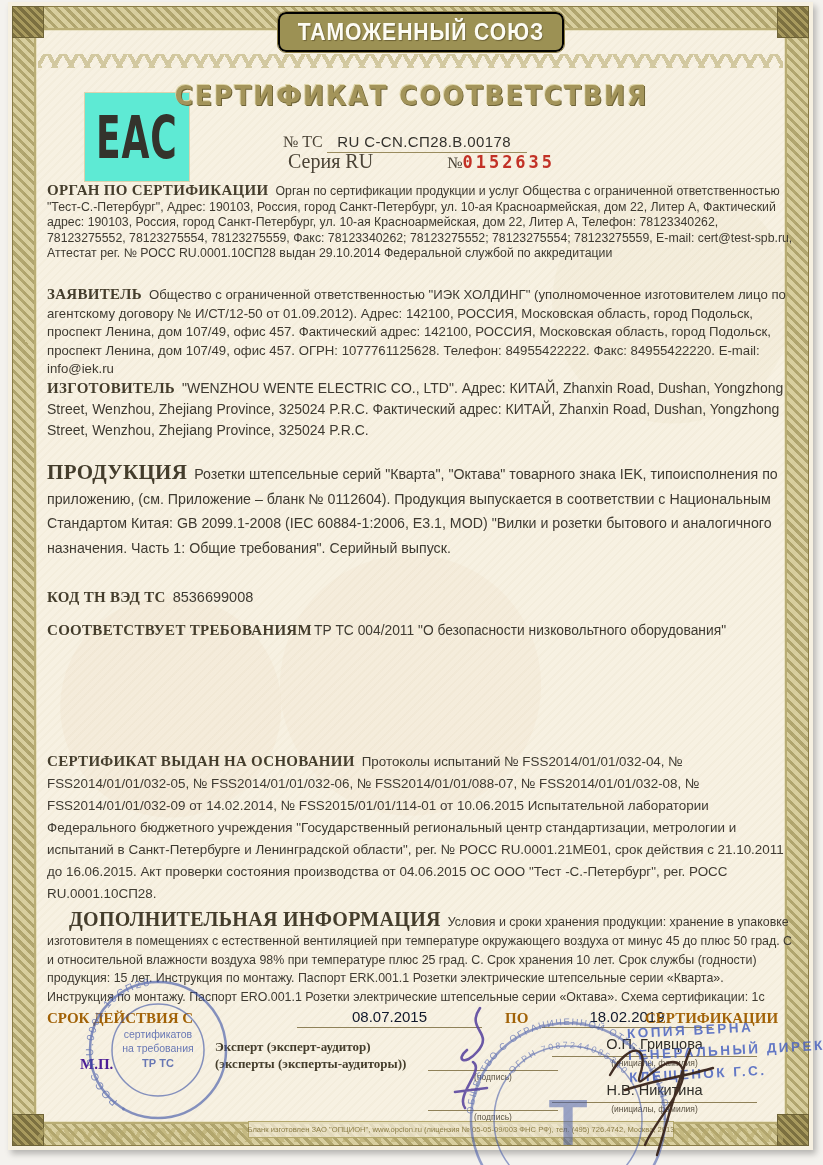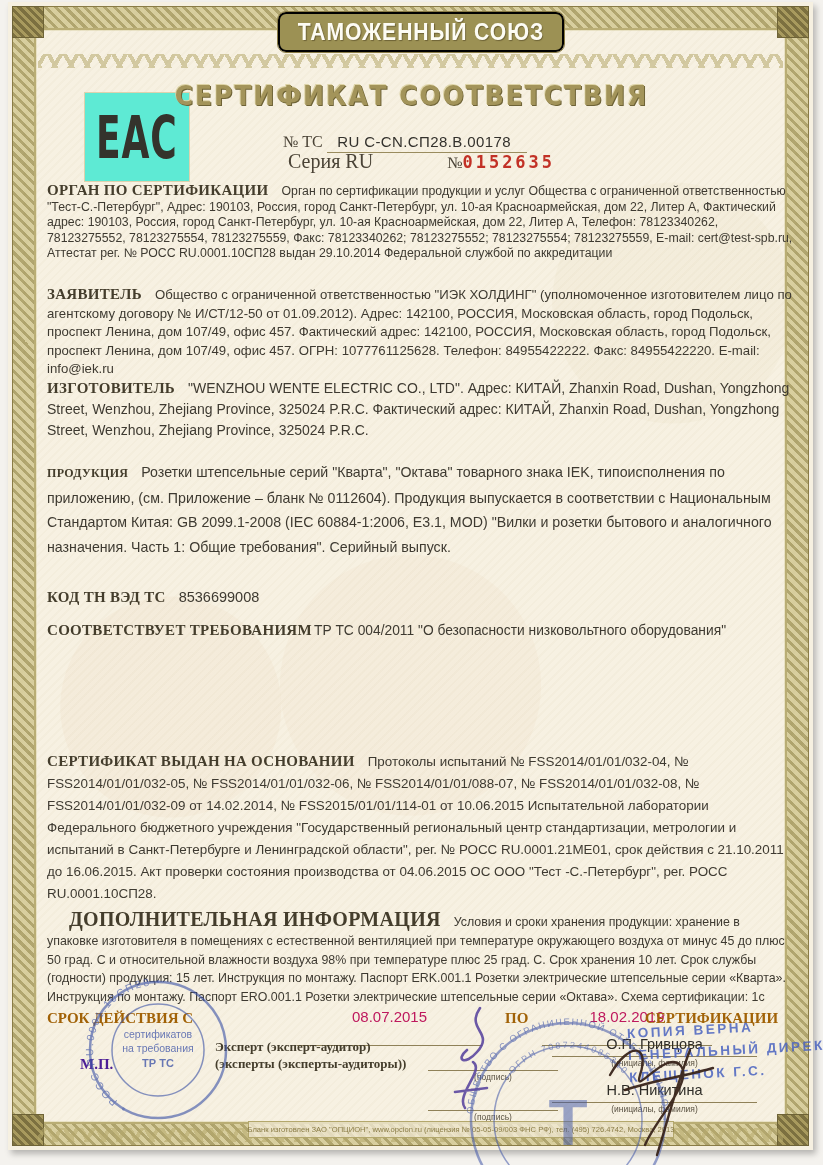--- a/index.html
+++ b/index.html
@@ -44,35 +44,35 @@
   .numrow .val{font-size:15px;color:#33312c;border-bottom:1px solid #9a8c5e;
     padding:0 16px 2px 10px;letter-spacing:.4px;}
   .serrow{position:absolute;left:288px;top:150px;width:430px;display:flex;align-items:baseline;}
   .serrow .lbl{font-family:"Liberation Serif",serif;font-size:20px;color:#4a4336;}
   .serrow .no{font-family:"Liberation Serif",serif;font-size:16px;color:#4a4336;margin-left:74px;}
   .serrow .red{font-family:"DejaVu Sans Mono",monospace;font-weight:bold;font-size:17px;
     color:#c23126;letter-spacing:3px;}
   
   .sec{position:absolute;left:47px;width:746px;color:#3e3a31;text-align:left;}
   .sec .h{font-family:"Liberation Serif",serif;font-weight:bold;color:#443d2c;
-    letter-spacing:.3px;padding-right:13px;}
+    letter-spacing:.3px;padding-right:7px;}
   .s-org{top:183px;font-size:12.3px;line-height:15.5px;}  .s-org .h{font-size:15px;}
   .s-app{top:285px;font-size:13.2px;line-height:18.6px;}  .s-app .h{font-size:15px;}
   .s-man{top:378px;font-size:14px;line-height:21px;}      .s-man .h{font-size:15px;}
-  .s-prod{top:460px;font-size:14.2px;line-height:24.5px;} .s-prod .h{font-size:12px;}
+  .s-prod{top:460px;font-size:14.2px;line-height:24.5px;} .s-prod .h{font-size:21px;}
   .s-code{top:589px;font-size:14.5px;}                    .s-code .h{font-size:15px;}
   .s-req{top:622px;font-size:13.8px;}                     .s-req .h{font-size:15px;padding-right:2px;}
   .s-base{top:750px;font-size:13.4px;line-height:22px;}   .s-base .h{font-size:15px;}
   .s-add{top:910px;font-size:12.4px;line-height:18.8px;}  .s-add .h{font-size:20px;margin-left:22px;}
   
   .validity{position:absolute;left:47px;top:1008px;width:746px;height:24px;}
   .validity .vl{position:absolute;font-family:"Liberation Serif",serif;font-weight:bold;
     font-size:15px;color:#a16207;}
   .dateline{position:absolute;border-bottom:1px solid #8f8158;text-align:center;
-    font-size:15px;color:#be185d;padding-bottom:20px;}
+    font-size:15px;color:#0f172a;padding-bottom:2px;}
   
   .mp{position:absolute;left:80px;top:1056px;font-family:"Liberation Serif",serif;
     font-weight:bold;font-size:15px;color:#4c1d95;}
   .siglabel{position:absolute;left:215px;width:212px;font-family:"Liberation Serif",serif;
     font-weight:bold;font-size:13px;line-height:17px;color:#443d2c;}
   .cell{position:absolute;text-align:center;}
   .cell .line{border-bottom:1px solid #8f8158;height:18px;font-size:14px;color:#33312c;}
   .cell .cap{font-size:8.5px;color:#5a5243;margin-top:1px;}
   .cell .nm{font-size:14.5px;color:#2f2d28;height:18px;}
   

